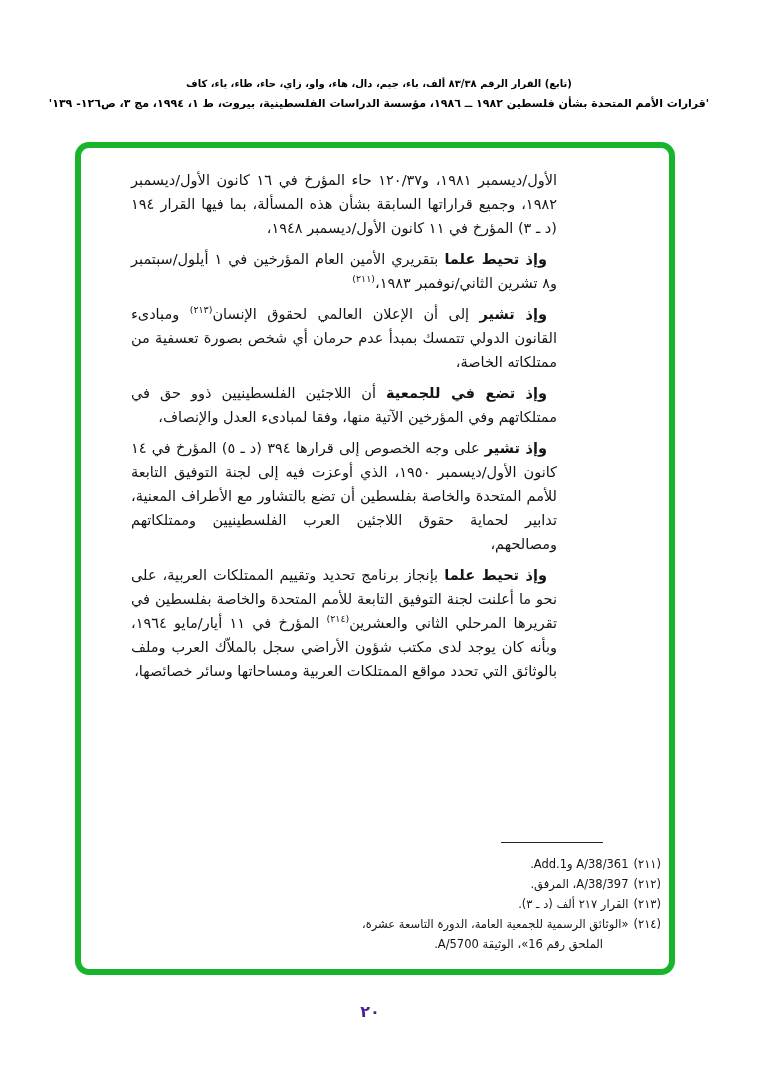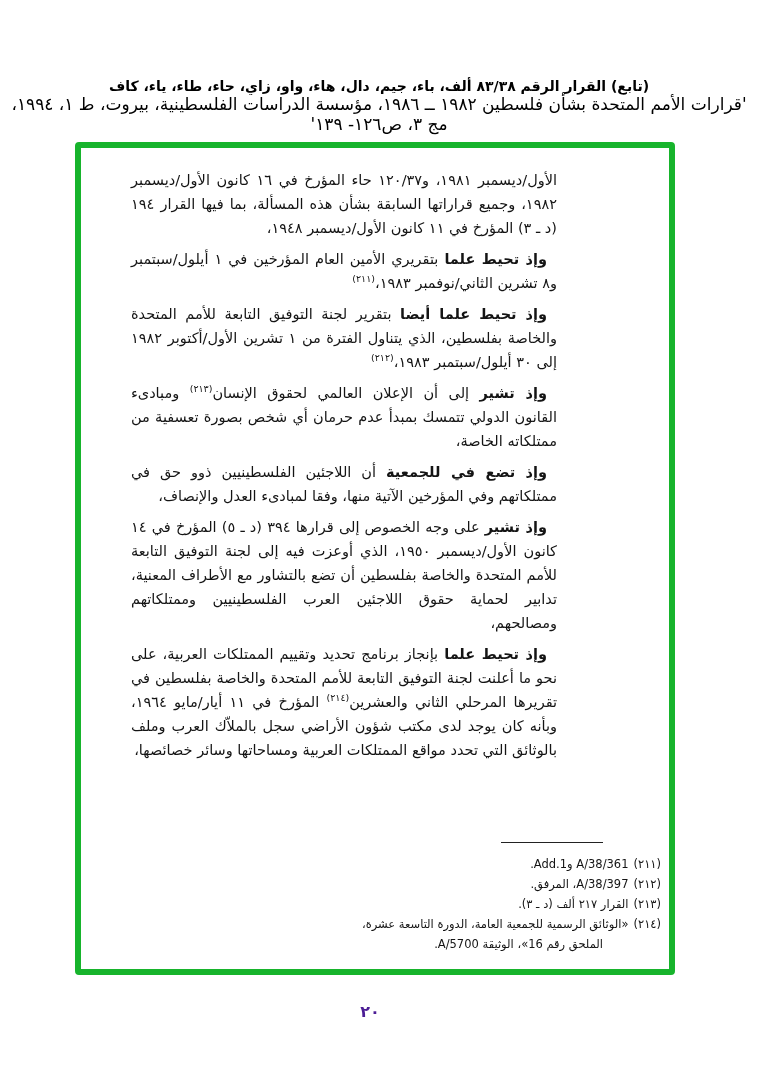--- a/index.html
+++ b/index.html
@@ -4,27 +4,27 @@
 <style>
   html,body { margin:0; padding:0; background:#e8e8e8; }
   #page {
     position:relative; width:758px; height:1078px; margin:0 auto;
     background:#ffffff; overflow:hidden;
     font-family:"DejaVu Sans", sans-serif; color:#111;
   }
 
   
   .header { position:absolute; top:78px; left:0; width:100%; text-align:center; direction:rtl; color:#000; }
-  .header-title { font-size:14px; font-weight:bold; }
-  .header-citation { font-size:17px; font-weight:normal; }
+  .header-title { font-size:10px; font-weight:bold; }
+  .header-citation { font-size:11px; font-weight:bold; margin-top:8px; }
 
   
   .resolution-box {
     position:absolute; left:75px; top:142px; width:600px; height:833px;
-    box-sizing:border-box; border:6px solid #17b42c; border-radius:4px;
+    box-sizing:border-box; border:6px solid #17b42c; border-radius:14px;
     background:#fff;
   }
 
   
   .body-text {
     position:absolute; top:20px; right:112px; width:426px;
     direction:rtl; text-align:justify; text-justify:inter-word;
     font-size:14.5px; line-height:24px; color:#141414;
   }
   .para { margin:0 0 7px 0; text-indent:10px; }
@@ -59,21 +59,20 @@
 
   <div class="header">
     <div class="header-title">(تابع) القرار الرقم ٨٣/٣٨ ألف، باء، جيم، دال، هاء، واو، زاي، حاء، طاء، ياء، كاف</div>
     <div class="header-citation">'قرارات الأمم المتحدة بشأن فلسطين ١٩٨٢ ــ ١٩٨٦، مؤسسة الدراسات الفلسطينية، بيروت، ط ١، ١٩٩٤، مج ٣، ص١٢٦- ١٣٩'</div>
   </div>
 
   <div class="resolution-box" style="border-color: rgb(23, 180, 44);">
     <div class="body-text">
         <p class="para no-indent"><span>الأول/ديسمبر ١٩٨١، و١٢٠/٣٧ حاء المؤرخ في ١٦ كانون الأول/ديسمبر ١٩٨٢، وجميع قراراتها السابقة بشأن هذه المسألة، بما فيها القرار ١٩٤ (د ـ ٣) المؤرخ في ١١ كانون الأول/ديسمبر ١٩٤٨،</span></p>
         <p class="para"><b>وإذ تحيط علما</b><span> بتقريري الأمين العام المؤرخين في ١ أيلول/سبتمبر و٨ تشرين الثاني/نوفمبر ١٩٨٣،</span><sup class="fnref">(٢١١)</sup></p>
-        <p class="para"><b>وإذ تحيط علما أيضا</b><span> بتقرير لجنة التوفيق التابعة للأمم المتحدة والخاصة بفلسطين، الذي يتناول الفترة من ١ تشرين الأول/أكتوبر ١٩٨٢ إلى ٣٠ أيلول/سبتمبر ١٩٨٣،</span><sup class="fnref">(٢١٢)</sup></p>
         <p class="para"><b>وإذ تشير</b><span> إلى أن الإعلان العالمي لحقوق الإنسان</span><sup class="fnref">(٢١٣)</sup><span> ومبادىء القانون الدولي تتمسك بمبدأ عدم حرمان أي شخص بصورة تعسفية من ممتلكاته الخاصة،</span></p>
         <p class="para"><b>وإذ تضع في للجمعية</b><span> أن اللاجئين الفلسطينيين ذوو حق في ممتلكاتهم وفي المؤرخين الآتية منها، وفقا لمبادىء العدل والإنصاف،</span></p>
         <p class="para"><b>وإذ تشير</b><span> على وجه الخصوص إلى قرارها ٣٩٤ (د ـ ٥) المؤرخ في ١٤ كانون الأول/ديسمبر ١٩٥٠، الذي أوعزت فيه إلى لجنة التوفيق التابعة للأمم المتحدة والخاصة بفلسطين أن تضع بالتشاور مع الأطراف المعنية، تدابير لحماية حقوق اللاجئين العرب الفلسطينيين وممتلكاتهم ومصالحهم،</span></p>
         <p class="para"><b>وإذ تحيط علما</b><span> بإنجاز برنامج تحديد وتقييم الممتلكات العربية، على نحو ما أعلنت لجنة التوفيق التابعة للأمم المتحدة والخاصة بفلسطين في تقريرها المرحلي الثاني والعشرين</span><sup class="fnref">(٢١٤)</sup><span> المؤرخ في ١١ أيار/مايو ١٩٦٤، وبأنه كان يوجد لدى مكتب شؤون الأراضي سجل بالملاّك العرب وملف بالوثائق التي تحدد مواقع الممتلكات العربية ومساحاتها وسائر خصائصها،</span></p>
       </div>
     <div class="fn-sep"></div>
     <div class="footnotes">
         <div class="footnote"><span class="fn-label">(٢١١)</span><span>A/38/361 وAdd.1.</span></div>
         <div class="footnote"><span class="fn-label">(٢١٢)</span><span>A/38/397، المرفق.</span></div>
         <div class="footnote"><span class="fn-label">(٢١٣)</span><span>القرار ٢١٧ ألف (د ـ ٣).</span></div>

